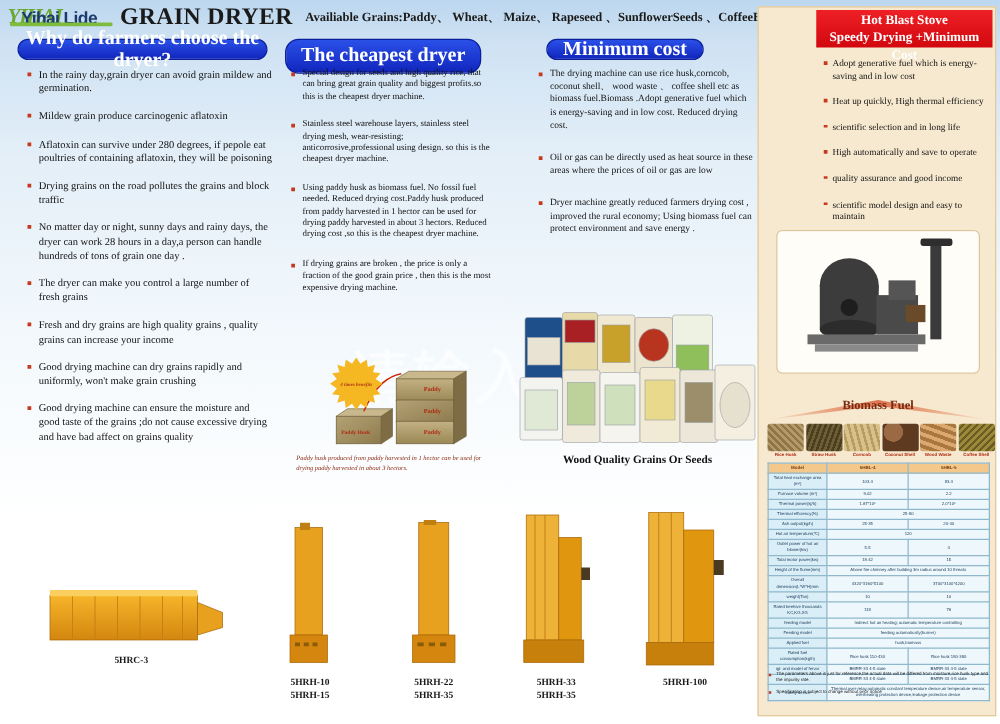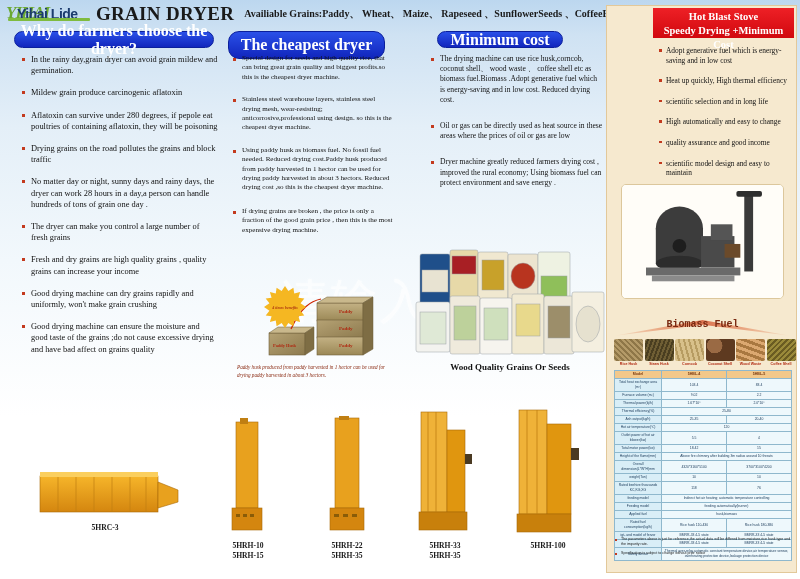--- a/index.html
+++ b/index.html
@@ -112,21 +112,21 @@
     position:absolute; left:6px; top:310px; width:179px; height:22px;
   }
   .bfband .chev {
     position:absolute; left:0; top:4px; width:179px; height:16px;
     background:linear-gradient(90deg,#f6e9cf 0%,#e8a07a 25%,#d8603a 50%,#e8a07a 75%,#f6e9cf 100%);
     clip-path:polygon(0% 100%, 50% 0%, 100% 100%, 100% 100%, 50% 30%, 0% 100%);
     opacity:.85;
   }
   .bfband .bftxt {
     position:absolute; left:0; top:3px; width:179px; text-align:center;
-    font-family:Liberation Mono, monospace; font-weight:bold;
+    font-family:Liberation Serif, serif; font-weight:bold;
     font-size:10px; color:#7a2a12;
   }
   .fuelrow {
     position:absolute; left:7px; top:333px; width:178px; height:31px;
     display:flex; gap:1.5px;
   }
   .fuelcell { width:29px; }
   .fuelimg { width:29px; height:22px; border-radius:2px; }
   .fuelcap {
     text-align:center; font-family:"Liberation Sans", sans-serif;
@@ -394,21 +394,21 @@
 
   <div class="rpanel">
     <div class="rhead">
       <div>Hot Blast Stove</div>
       <div>Speedy Drying +Minimum Cost</div>
     </div>
     <ul class="rbul">
       <li>Adopt generative fuel which is energy-saving and in low cost</li>
       <li>Heat up quickly, High thermal efficiency</li>
       <li>scientific selection and in long life</li>
-      <li>High automatically and easy to change</li>
+      <li>High automatically and save to operate</li>
       <li>quality assurance and good income</li>
       <li>scientific model design and easy to maintain</li>
     </ul>
 
     <div class="stovebox">
       <svg style="width:100%;height:100%;" viewBox="0 0 163 115">
         <rect x="0" y="0" width="163" height="115" fill="#fffdf8"></rect>
 
         <rect x="124" y="10" width="9" height="78" fill="#3a3a3a"></rect>
         <rect x="116" y="6" width="26" height="6" rx="2" fill="#2e2e2e"></rect>

